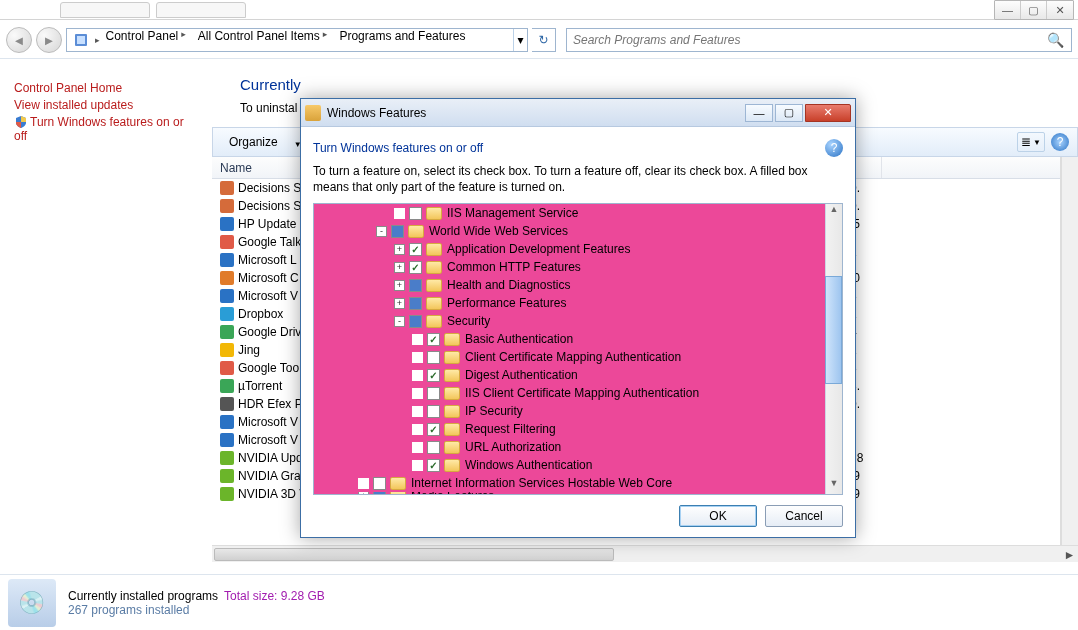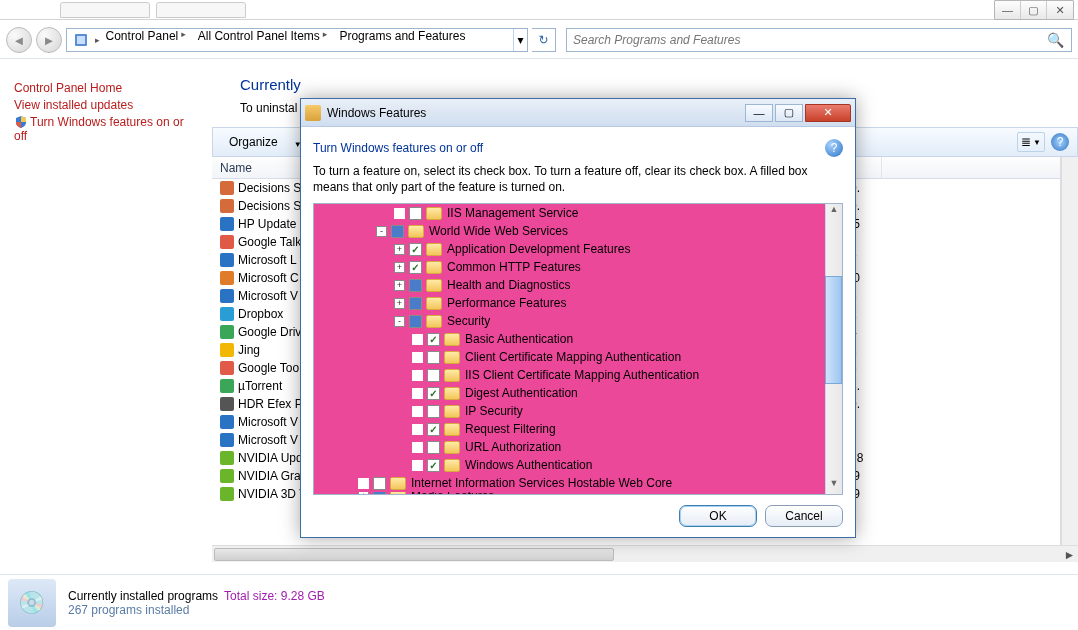--- a/index.html
+++ b/index.html
@@ -91,21 +91,21 @@
 .chk{width:13px;height:13px;border:1px solid #8a8a8a;margin-right:4px;display:flex;align-items:center;justify-content:center;font-size:10px;background:#fff}
 .chk.filled{background:#4a7dc9}
 .chk.checked::after{content:"✓";color:#2a6a2a;font-weight:bold}
 .fld{width:16px;height:13px;background:linear-gradient(#ffe9a6,#f3c65b);border:1px solid #d7a93f;border-radius:2px;margin-right:5px}
 .node .lbl{color:#000}
 .depth-3{padding-left:44px}
 .depth-4{padding-left:62px}
 .depth-5{padding-left:80px}
 .depth-6{padding-left:98px}
 .dlg-footer{display:flex;justify-content:flex-end;gap:8px;padding-top:10px}
-.btn{min-width:78px;height:22px;border:1px solid #8a9db5;background:linear-gradient(#fefefe,#e6edf6);border-radius:7px;cursor:pointer}
+.btn{min-width:78px;height:22px;border:1px solid #8a9db5;background:linear-gradient(#fefefe,#e6edf6);border-radius:2px;cursor:pointer}
 .btn.primary{border-color:#3c7fb1;box-shadow:0 0 0 1px #a7d1f3 inset}
 </style>
 </head>
 <body>
 
 <div class="ghost-tabs">
   <div class="ghost-tab"></div>
   <div class="ghost-tab"></div>
 </div>
 <div class="win-controls">
@@ -409,29 +409,29 @@
             <span class="lbl">Basic Authentication</span>
           </div>
           <div class="node depth-6">
             <span class="exp blank"></span>
             <span class="chk"></span>
             <span class="fld"></span>
             <span class="lbl">Client Certificate Mapping Authentication</span>
           </div>
           <div class="node depth-6">
             <span class="exp blank"></span>
+            <span class="chk checked"></span>
+            <span class="fld"></span>
+            <span class="lbl">Digest Authentication</span>
+          </div>
+          <div class="node depth-6">
+            <span class="exp blank"></span>
             <span class="chk"></span>
             <span class="fld"></span>
             <span class="lbl">IIS Client Certificate Mapping Authentication</span>
-          </div>
-          <div class="node depth-6">
-            <span class="exp blank"></span>
-            <span class="chk checked"></span>
-            <span class="fld"></span>
-            <span class="lbl">Digest Authentication</span>
           </div>
           <div class="node depth-6">
             <span class="exp blank"></span>
             <span class="chk"></span>
             <span class="fld"></span>
             <span class="lbl">IP Security</span>
           </div>
           <div class="node depth-6">
             <span class="exp blank"></span>
             <span class="chk checked"></span>

